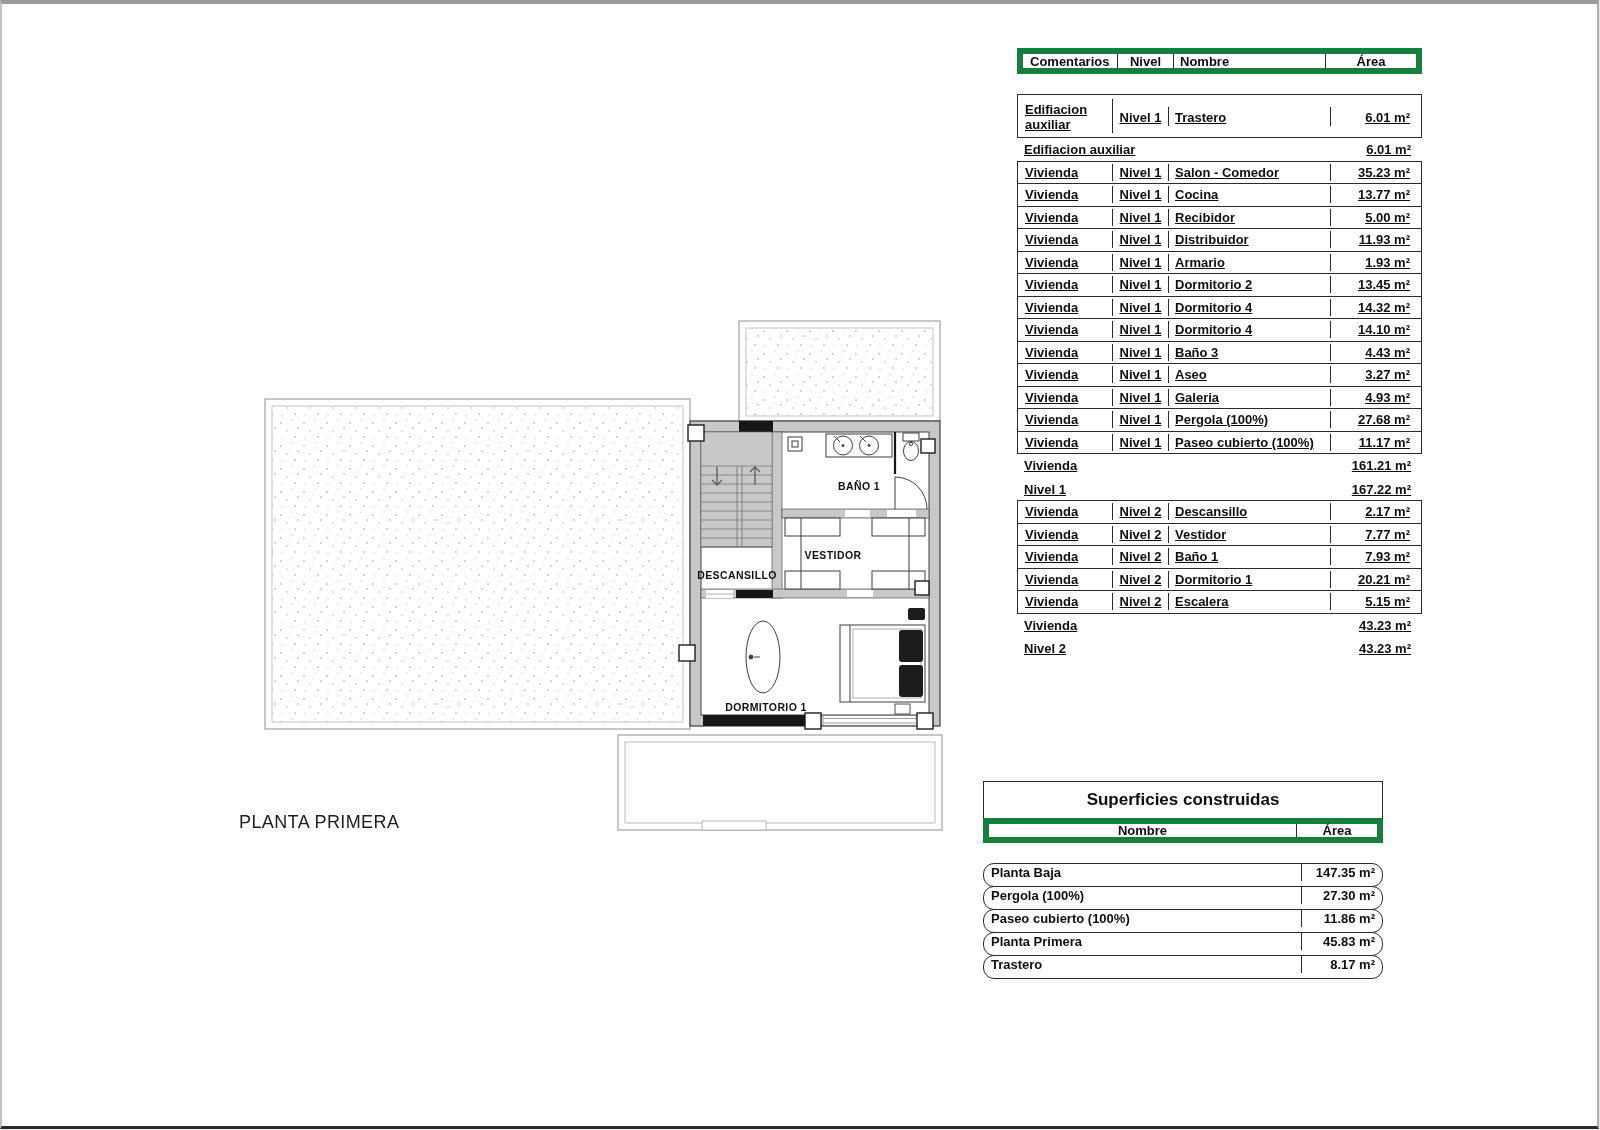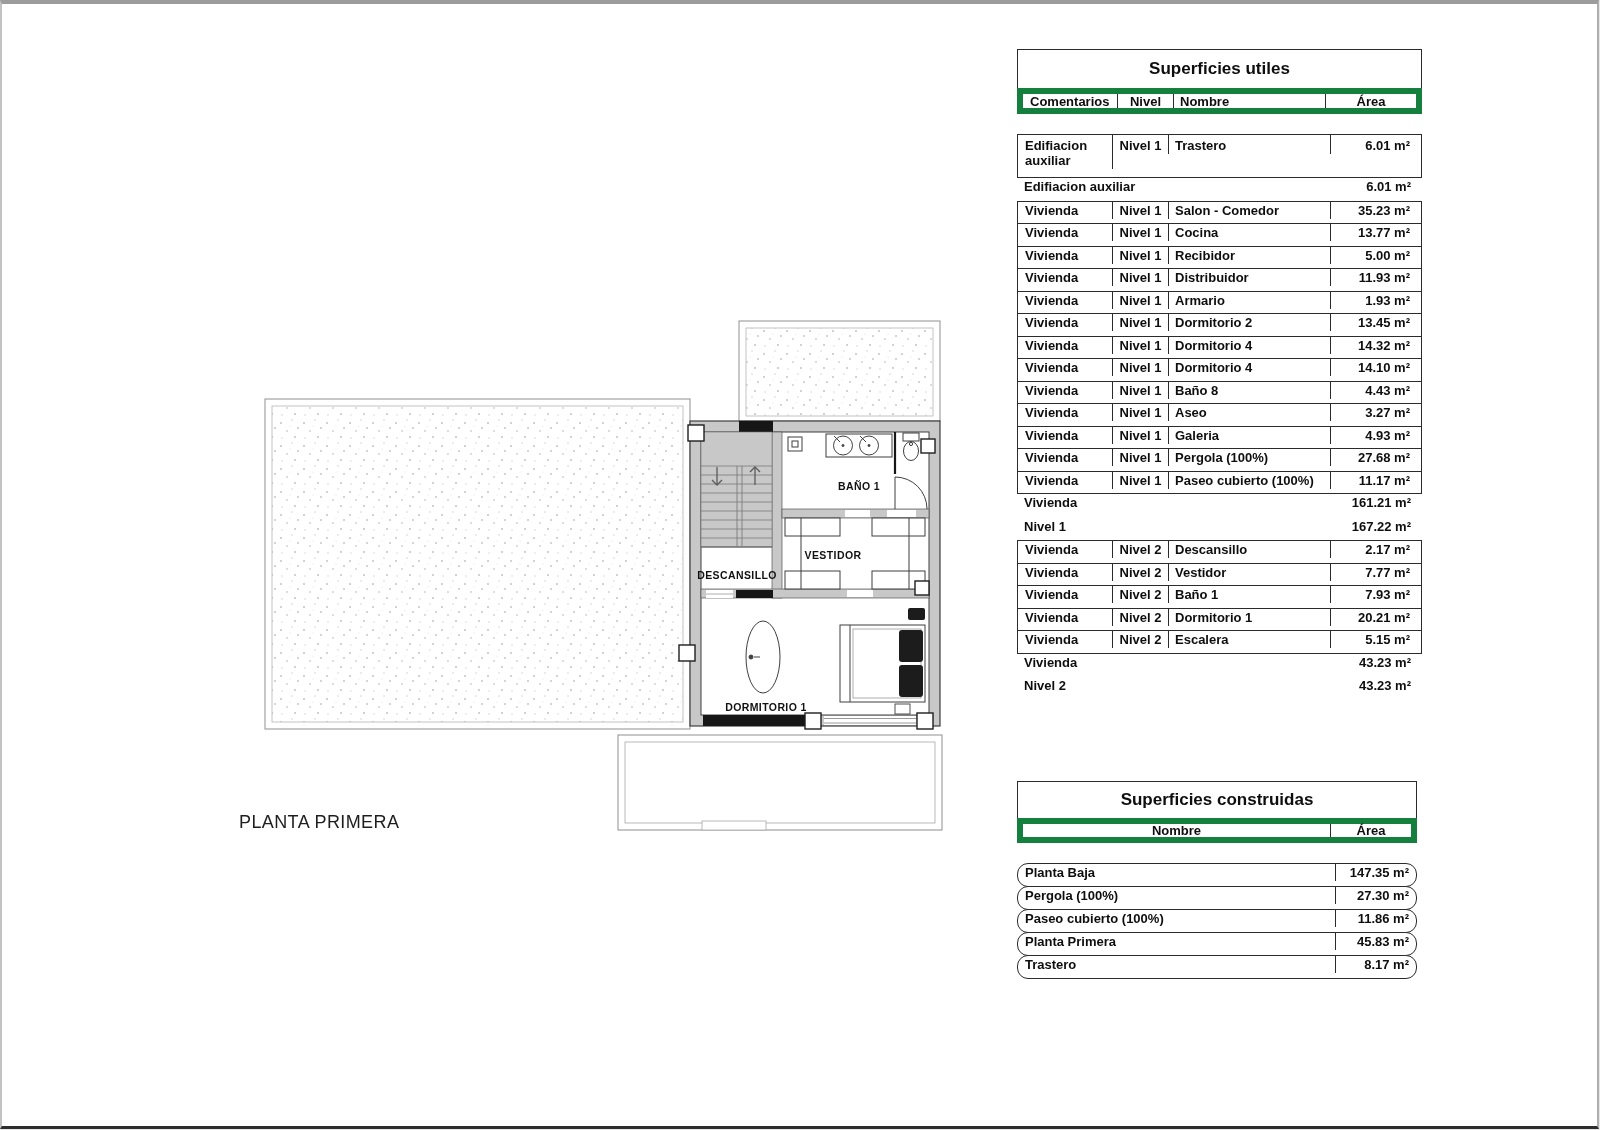--- a/index.html
+++ b/index.html
@@ -12,21 +12,21 @@
   .room-label{font-family:"Liberation Sans",sans-serif;font-weight:bold;font-size:10.5px;fill:#111;letter-spacing:.4px;}
   
   .sched{position:absolute;color:#0e0e0e;}
   .sched,.sched *{box-sizing:border-box;}
   .t-title{border:1px solid #2b2b2b;height:40px;display:flex;align-items:center;justify-content:center;
            font-weight:bold;font-size:17px;background:#fff;}
   .t-head{border:6px solid #15803d;margin-top:-1px;height:26px;display:flex;align-items:stretch;
           font-weight:bold;font-size:13px;background:#fff;}
   .t-head .hcell{display:flex;align-items:center;}
   .rows{margin-top:21px;font-weight:bold;font-size:13px;}
-  .u-row{display:flex;align-items:flex-start;min-height:23.5px;background:transparent;}
+  .u-row{display:flex;align-items:center;min-height:23.5px;background:transparent;text-decoration:underline;}
   .u-row.data,.u-row.data2{border:1px solid #2b2b2b;margin-top:-1px;background:#fff;}
   .u-row.data2{min-height:44px;}
   .cell{display:flex;align-items:center;padding:1px 4px;}
   .data2 .cell{align-items:flex-start;padding-top:3px;}
   .c-com{width:95px;padding-left:7px;border-right:1px solid #2b2b2b;}
   .c-niv{width:56px;justify-content:center;text-align:center;border-right:1px solid #2b2b2b;}
   .c-nom{flex:1;padding-left:6px;border-right:1px solid #2b2b2b;}
   .c-lab{flex:1;padding-left:7px;}
   .c-area{width:90px;justify-content:flex-end;text-align:right;padding-right:11px;}
   .u-row.summary,.u-row.total{border:none;}
@@ -185,21 +185,20 @@
 
     <text class="room-label" x="735" y="575" text-anchor="middle">DESCANSILLO</text>
     <text class="room-label" x="857" y="486" text-anchor="middle">BAÑO 1</text>
     <text class="room-label" x="831" y="555" text-anchor="middle">VESTIDOR</text>
     <text class="room-label" x="764" y="707" text-anchor="middle">DORMITORIO 1</text>
   </svg>
 
   <div class="plan-title">PLANTA PRIMERA</div>
 
   <div class="sched" style="left:1015px;top:45px;width:405px;">
-    <div class="t-title">Superficies utiles</div>
     <div class="t-head">
       <span class="hcell h-com">Comentarios</span>
       <span class="hcell h-niv">Nivel</span>
       <span class="hcell h-nom">Nombre</span>
       <span class="hcell h-area">Área</span>
     </div>
     <div class="rows">
 
         <div class="u-row data2">
           <span class="cell c-com">Edifiacion auxiliar</span>
@@ -275,21 +274,21 @@
           <span class="cell c-com">Vivienda</span>
           <span class="cell c-niv">Nivel 1</span>
           <span class="cell c-nom">Dormitorio 4</span>
 
           <span class="cell c-area">14.10 m²</span>
         </div>
 
         <div class="u-row data">
           <span class="cell c-com">Vivienda</span>
           <span class="cell c-niv">Nivel 1</span>
-          <span class="cell c-nom">Baño 8</span>
+          <span class="cell c-nom">Baño 3</span>
 
           <span class="cell c-area">4.43 m²</span>
         </div>
 
         <div class="u-row data">
           <span class="cell c-com">Vivienda</span>
           <span class="cell c-niv">Nivel 1</span>
           <span class="cell c-nom">Aseo</span>
 
           <span class="cell c-area">3.27 m²</span>
@@ -379,21 +378,21 @@
 
         <div class="u-row summary">
 
           <span class="cell c-lab">Nivel 2</span>
           <span class="cell c-area">43.23 m²</span>
         </div>
 
       </div>
   </div>
 
-  <div class="sched" style="left:1015px;top:777px;width:400px;">
+  <div class="sched" style="left:981px;top:777px;width:400px;">
     <div class="t-title" style="height:38px;">Superficies construidas</div>
     <div class="t-head" style="height:25px;">
       <span class="hcell h-bnom">Nombre</span>
       <span class="hcell h-barea">Área</span>
     </div>
     <div class="rows">
 
         <div class="b-row data">
           <span class="cell b-nom">Planta Baja</span>
           <span class="cell b-area">147.35 m²</span>

